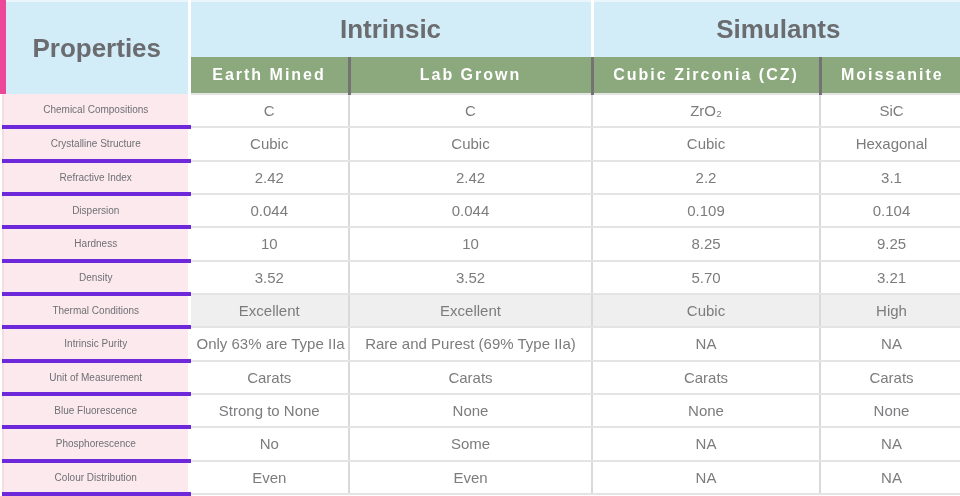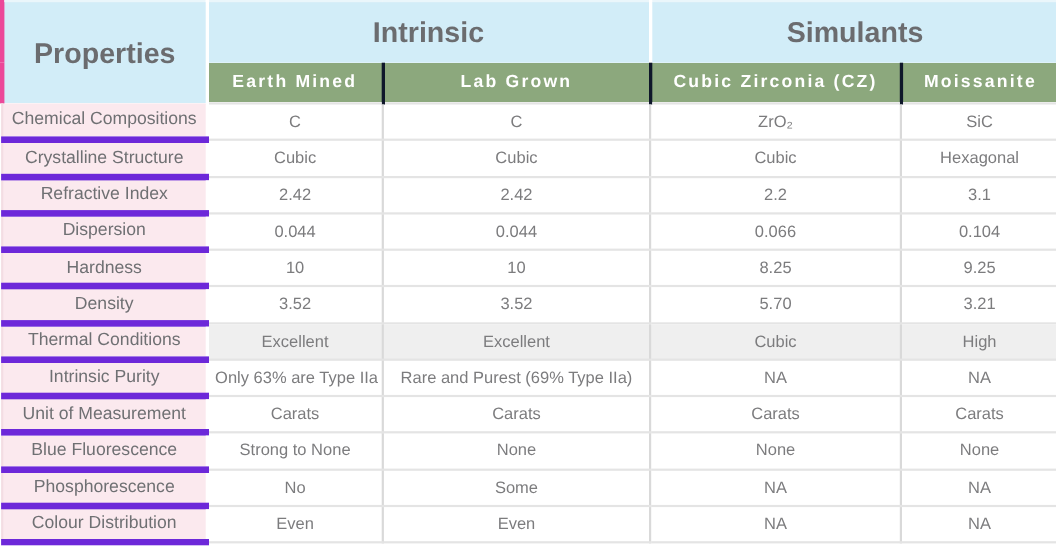--- a/index.html
+++ b/index.html
@@ -35,45 +35,45 @@
   
   tr.group-row { height: 56px; }
   th.corner, th.group {
     background: var(--header-blue, #d2edf8);
     color: var(--header-text, #6b6c6f);
     font-size: 26px;
     font-weight: bold;
     border-top: 2px solid #eaf6fb;
   }
   th.corner {
-    border-left: 4px solid #ec4899;
+    border-left: 6px solid #ec4899;
   }
   th.group, th.subhead.first {
     border-left: 3px solid #ffffff;
   }
 
   
   tr.sub-row { height: 37px; }
   th.subhead {
     background: var(--header-green, #8ca87d);
     color: #ffffff;
     font-size: 16px;
     font-weight: bold;
     letter-spacing: 2px;
-    border-left: 3px solid #0f172a;
+    border-left: 3px solid #737373;
   }
 
   
   tbody tr { height: 33px; }
   tbody th.prop {
     background: var(--property-pink, #fbe9ee);
     color: var(--label-text, #6f7073);
-    font-size: 16px;
+    font-size: 10px;
     font-weight: normal;
-    border-bottom: 6px solid #6d28d9;
+    border-bottom: 4px solid #6d28d9;
     border-right: 3px solid #ffffff;
     border-left: 2px solid #f3dde3;
   }
   tbody td {
     background: #ffffff;
     color: var(--body-text, #7c7c7e);
     font-size: 15px;
     border-top: 2px solid #e4e4e4;
     border-bottom: 2px solid #e4e4e4;
     border-left: 2px solid #d9d9d9;
@@ -126,21 +126,21 @@
       <th class="prop">Refractive Index</th>
       <td>2.42</td>
       <td>2.42</td>
       <td>2.2</td>
       <td>3.1</td>
     </tr>
     <tr>
       <th class="prop">Dispersion</th>
       <td>0.044</td>
       <td>0.044</td>
-      <td>0.066</td>
+      <td>0.109</td>
       <td>0.104</td>
     </tr>
     <tr>
       <th class="prop">Hardness</th>
       <td>10</td>
       <td>10</td>
       <td>8.25</td>
       <td>9.25</td>
     </tr>
     <tr>

